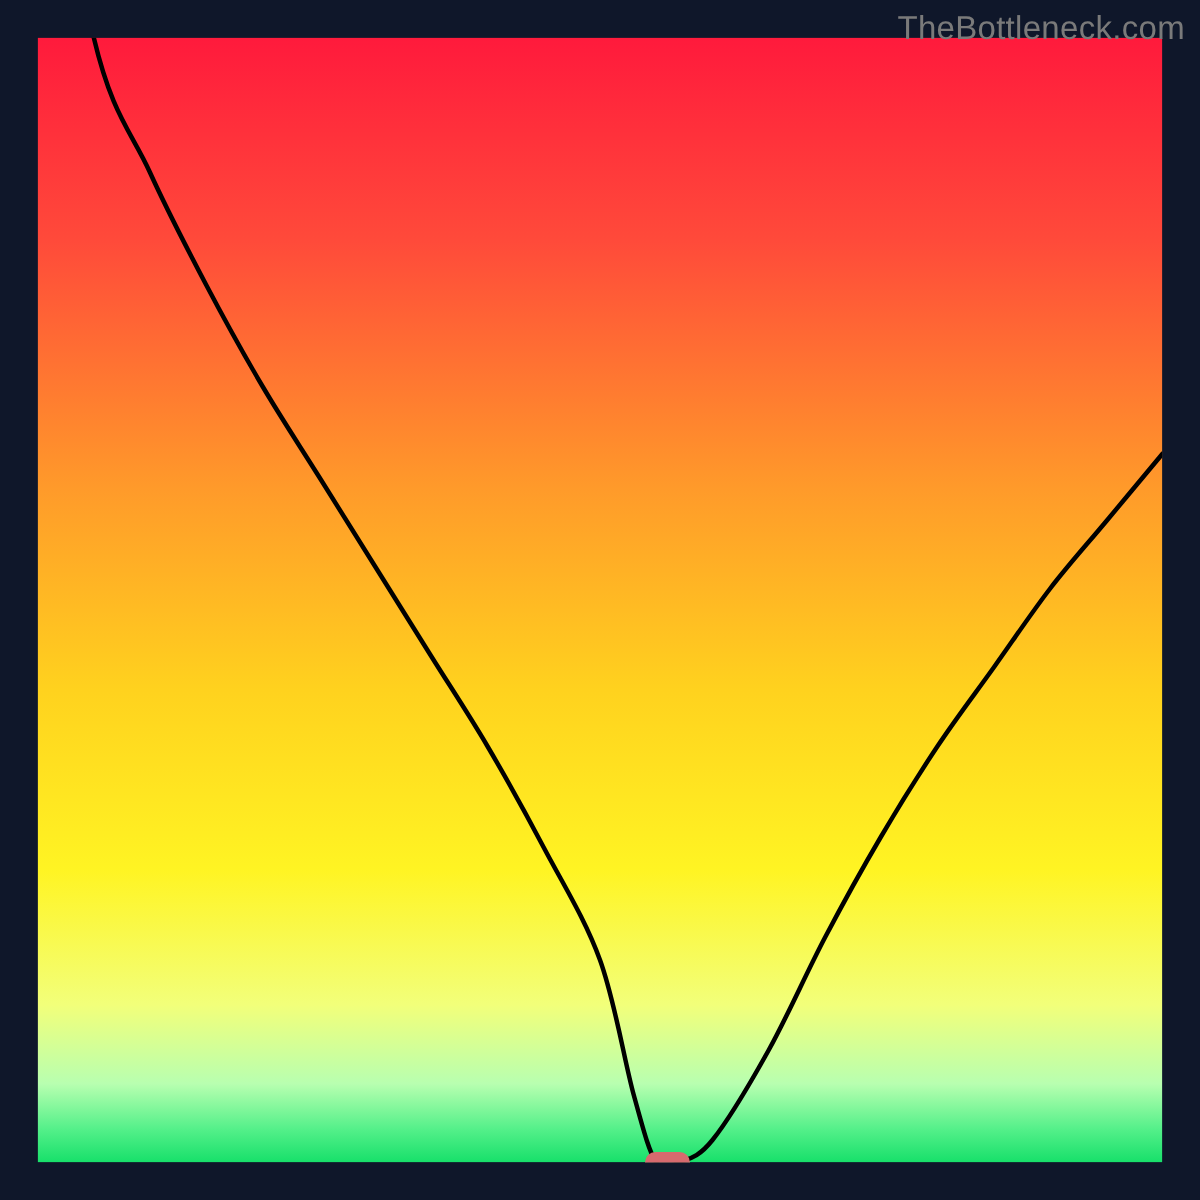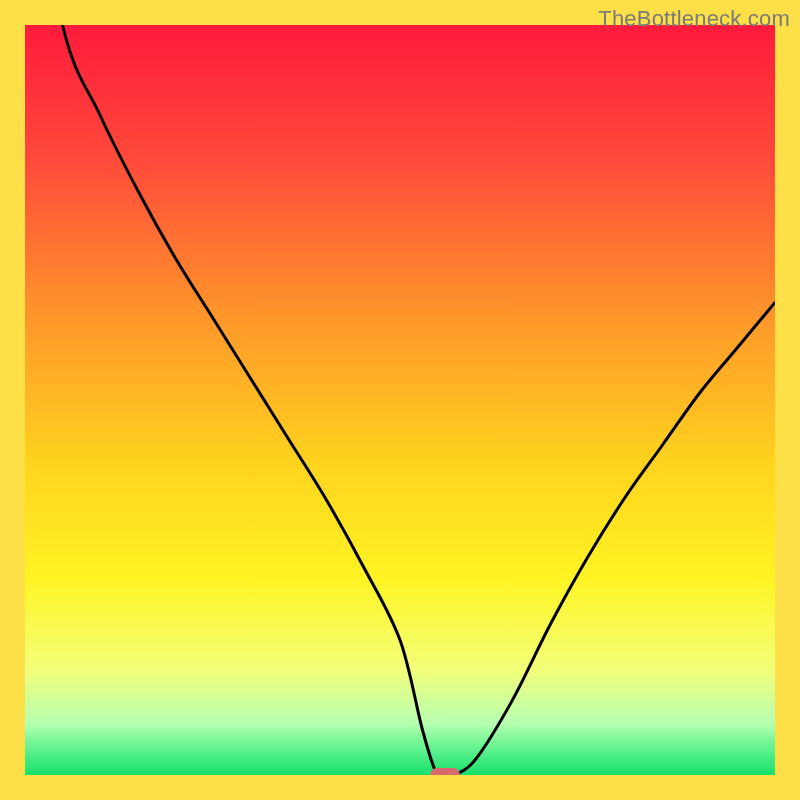--- a/index.html
+++ b/index.html
@@ -8,21 +8,21 @@
     width: 800px;
     height: 800px;
     background: #000;
     overflow: hidden;
     font-family: Arial, Helvetica, sans-serif;
   }
   .frame {
     position: relative;
     width: 800px;
     height: 800px;
-    background: #fde047;
+    background: #0f172a;
     text-align: center;
   }
   .watermark {
     position: absolute;
     top: 6px;
     right: 10px;
     color: #7a7a7a;
     font-size: 22px;
     font-weight: 400;
     letter-spacing: 0.2px;

